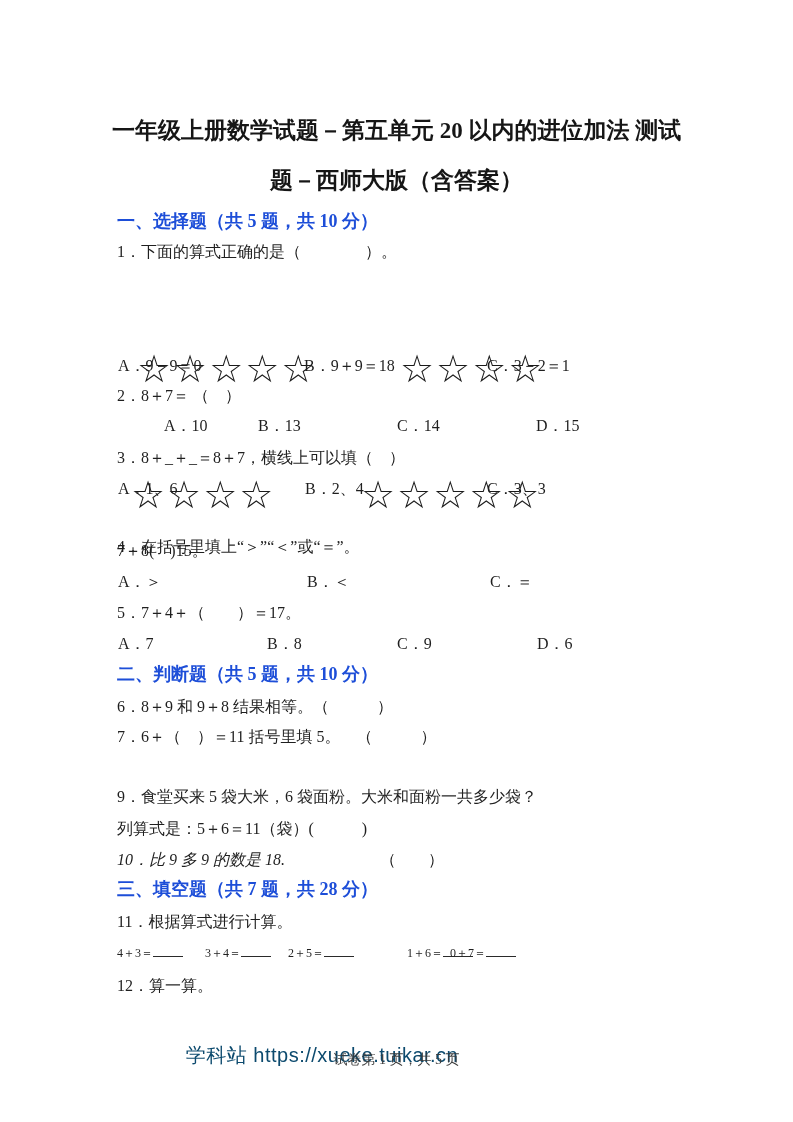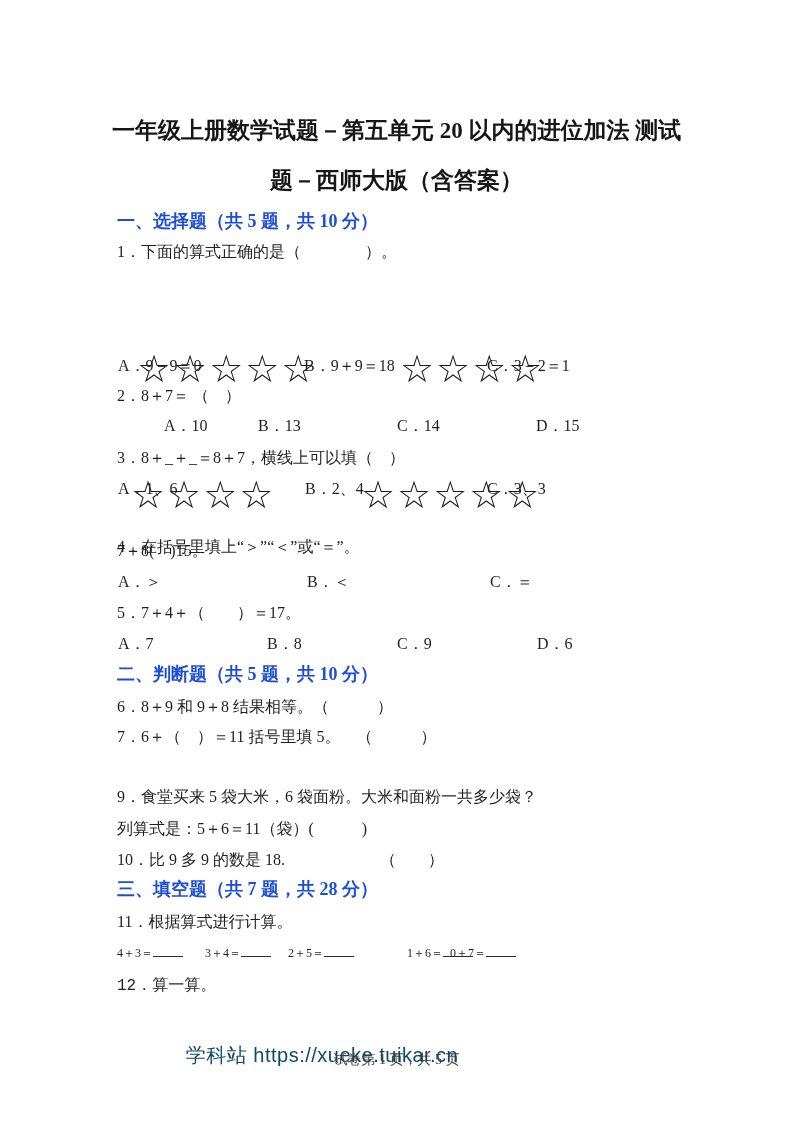--- a/index.html
+++ b/index.html
@@ -141,33 +141,33 @@
     <span class="opt" style="left:397px;">C．9</span>
     <span class="opt" style="left:537px;">D．6</span>
   </div>
 
   <div class="sec-head" style="top:662px;">二、判断题（共 5 题，共 10 分）</div>
   <div class="line" style="top:697px;">6．8＋9 和 9＋8 结果相等。（　　　）</div>
   <div class="line" style="top:727px;">7．6＋（　）＝11 括号里填 5。　（　　　）</div>
   <div class="line" style="top:787px;">9．食堂买来 5 袋大米，6 袋面粉。大米和面粉一共多少袋？</div>
   <div class="line" style="top:819px;">列算式是：5＋6＝11（袋）(　　　)</div>
   <div class="opt-row" style="top:850px;">
-    <span class="opt" style="left:117px;">10．比 9 多 9 的数是 18.</span>
+    <span class="opt" style="left:117px;font-style:italic;">10．比 9 多 9 的数是 18.</span>
     <span class="opt" style="left:380px;">（　　）</span>
   </div>
 
   <div class="sec-head" style="top:877px;">三、填空题（共 7 题，共 28 分）</div>
   <div class="line" style="top:912px;">11．根据算式进行计算。</div>
 
   <div class="opt-row" style="top:941px;">
     <span class="eq" style="left:117px;"><span>4＋3＝</span><span class="blank"></span></span>
     <span class="eq" style="left:205px;"><span>3＋4＝</span><span class="blank"></span></span>
     <span class="eq" style="left:288px;"><span>2＋5＝</span><span class="blank"></span></span>
     <span class="eq" style="left:369px;margin-left:38px;"><span>1＋6＝</span><span class="blank"></span></span>
     <span class="eq" style="left:450px;"><span>0＋7＝</span><span class="blank"></span></span>
   </div>
 
-  <div class="line" style="top:976px;font-family:Liberation Mono, monospace;">12．算一算。</div>
+  <div class="line" style="top:976px;">12．算一算。</div>
 
   <div class="footer-watermark">学科站 https://xueke.tuikar.cn</div>
   <div class="footer-page">试卷第 1 页，共 5 页</div>
 
 </div>
 
 </body></html>

